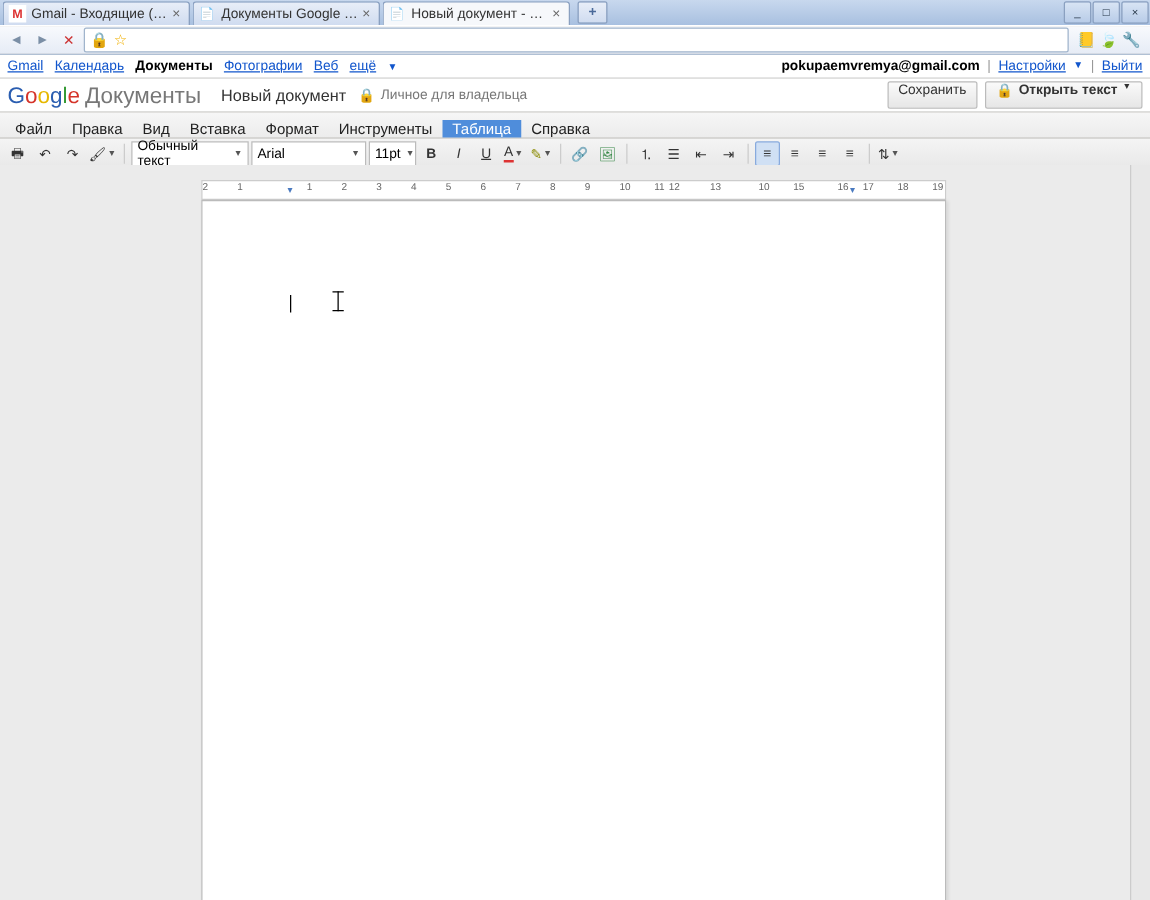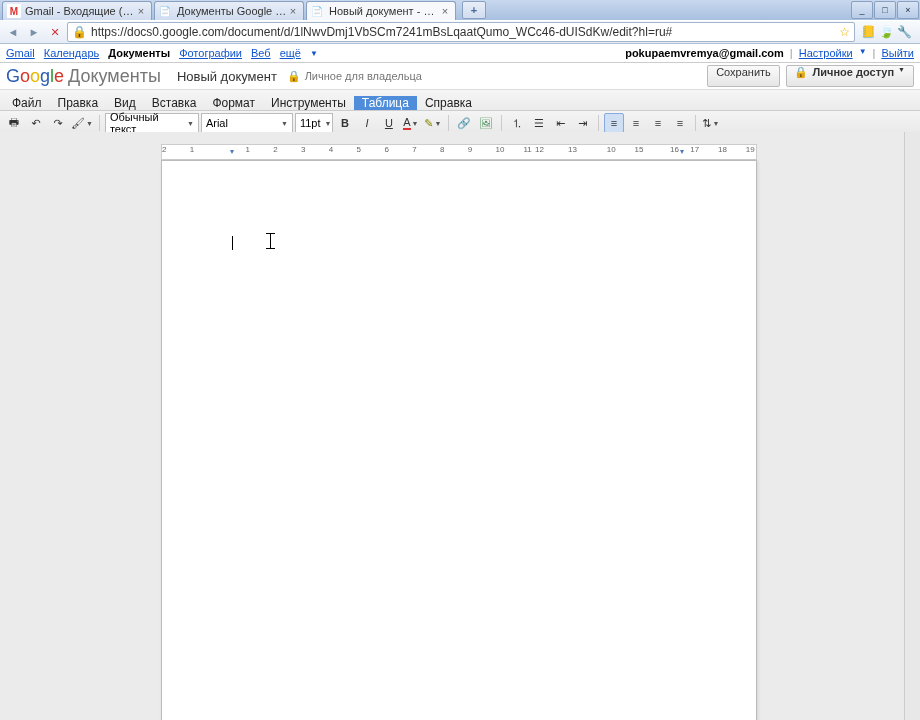--- a/index.html
+++ b/index.html
@@ -96,21 +96,20 @@
     <div class="win-btn">×</div>
   </div>
 </div>
 
 <div class="nav-bar">
   <div class="nav-btn">◄</div>
   <div class="nav-btn">►</div>
   <div class="nav-btn" style="color:#c33;">✕</div>
   <div class="url-box">
     <span style="color:#2a8a2a;">🔒</span>
-    <span style="flex:1;white-space:nowrap;overflow:hidden;">https://docs0.google.com/document/d/1lNwvDmj1VbSCm7241mBsLqaatQumo_WCc46-dUISdKw/edit?hl=ru#</span>
     <span class="star">☆</span>
   </div>
   <div class="chrome-icons">
     <span style="color:#b58a00;">📒</span>
     <span style="color:#5a8a3a;">🍃</span>
     <span style="color:#556;">🔧</span>
   </div>
 </div>
 
 <div class="google-bar">
@@ -145,21 +144,21 @@
   <div class="private">
     <span style="color:#999;">🔒</span>
     <span>Личное для владельца</span>
   </div>
   <div class="head-right">
     <div class="hbtn">
         <span>Сохранить</span>
       </div>
     <div class="hbtn share">
       <span style="color:#777;">🔒</span>
-      <span>Личное доступ</span>
+      <span>Открыть текст</span>
       <span style="font-size:7px;">▼</span>
     </div>
   </div>
 </div>
 
 <div class="menu-bar">
   <div class="menu-item">Файл</div>
   <div class="menu-item">Правка</div>
   <div class="menu-item">Вид</div>
   <div class="menu-item">Вставка</div>

